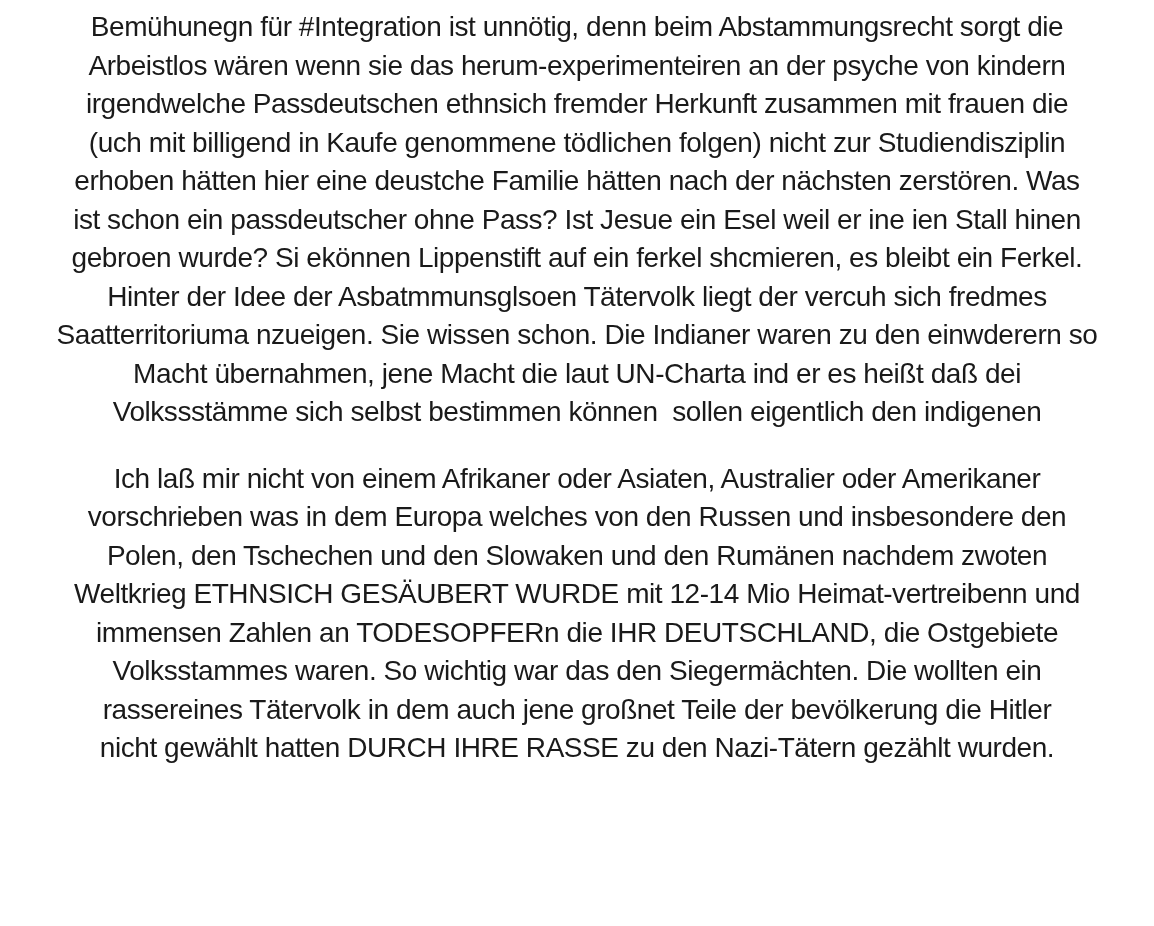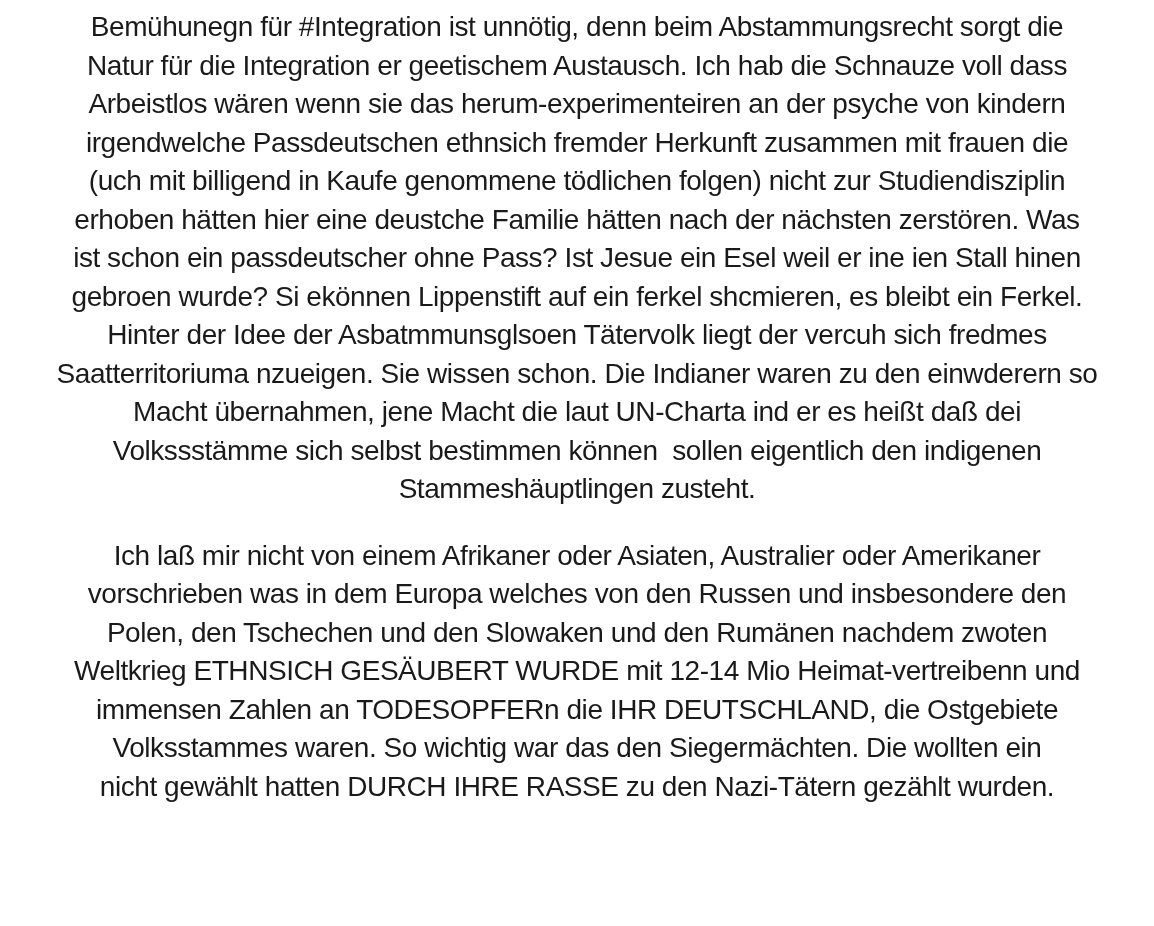--- a/index.html
+++ b/index.html
@@ -30,35 +30,34 @@
   .line {
     white-space: pre;   
   }
 </style>
 </head>
 <body>
 
 <main class="doc">
     <div class="paragraph">
       <div class="line">Bemühunegn für #Integration ist unnötig, denn beim Abstammungsrecht sorgt die</div>
-      <div class="line">Natur für die Integration er geetischem Austausch. Ich hab die Schnauze voll dass</div>
       <div class="line">Arbeistlos wären wenn sie das herum-experimenteiren an der psyche von kindern</div>
       <div class="line">irgendwelche Passdeutschen ethnsich fremder Herkunft zusammen mit frauen die</div>
       <div class="line">(uch mit billigend in Kaufe genommene tödlichen folgen) nicht zur Studiendisziplin</div>
       <div class="line">erhoben hätten hier eine deustche Familie hätten nach der nächsten zerstören. Was</div>
       <div class="line">ist schon ein passdeutscher ohne Pass? Ist Jesue ein Esel weil er ine ien Stall hinen</div>
       <div class="line">gebroen wurde? Si ekönnen Lippenstift auf ein ferkel shcmieren, es bleibt ein Ferkel.</div>
       <div class="line">Hinter der Idee der Asbatmmunsglsoen Tätervolk liegt der vercuh sich fredmes</div>
       <div class="line">Saatterritoriuma nzueigen. Sie wissen schon. Die Indianer waren zu den einwderern so</div>
       <div class="line">Macht übernahmen, jene Macht die laut UN-Charta ind er es heißt daß dei</div>
       <div class="line">Volkssstämme sich selbst bestimmen können  sollen eigentlich den indigenen</div>
-      <div class="line">Stammeshäuptlingen zusteht.</div>
     </div>
     <div class="paragraph">
       <div class="line">Ich laß mir nicht von einem Afrikaner oder Asiaten, Australier oder Amerikaner</div>
       <div class="line">vorschrieben was in dem Europa welches von den Russen und insbesondere den</div>
       <div class="line">Polen, den Tschechen und den Slowaken und den Rumänen nachdem zwoten</div>
       <div class="line">Weltkrieg ETHNSICH GESÄUBERT WURDE mit 12-14 Mio Heimat-vertreibenn und</div>
       <div class="line">immensen Zahlen an TODESOPFERn die IHR DEUTSCHLAND, die Ostgebiete</div>
       <div class="line">Volksstammes waren. So wichtig war das den Siegermächten. Die wollten ein</div>
+      <div class="line">rassereines Tätervolk in dem auch jene großnet Teile der bevölkerung die Hitler</div>
       <div class="line">nicht gewählt hatten DURCH IHRE RASSE zu den Nazi-Tätern gezählt wurden.</div>
     </div>
   </main>
 
 </body></html>

